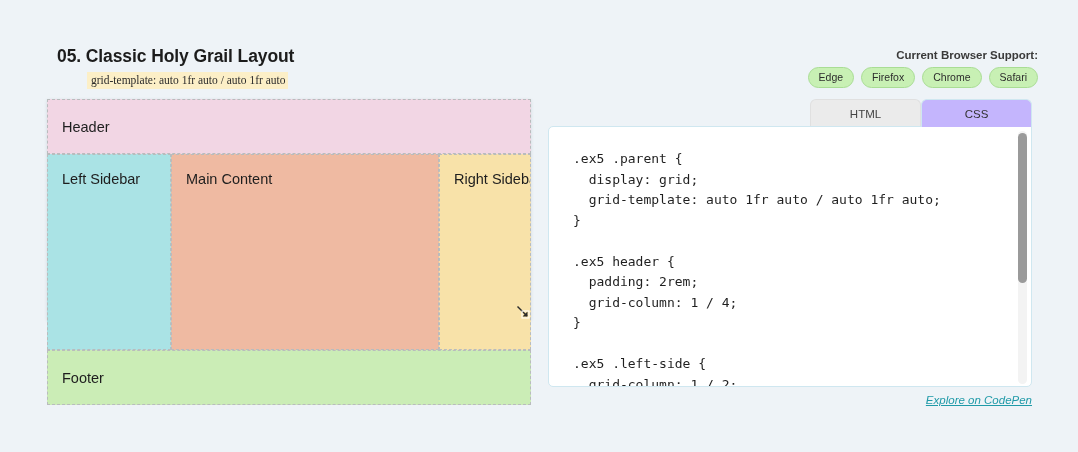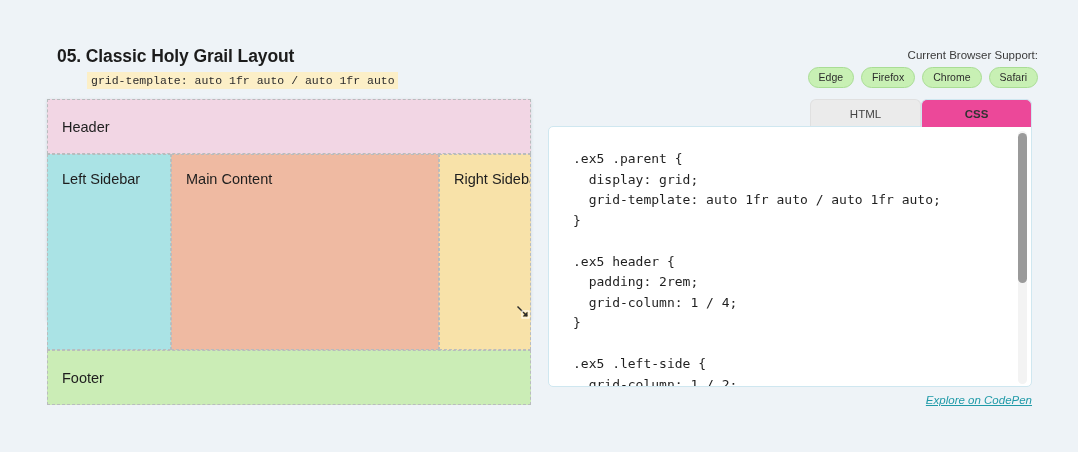--- a/index.html
+++ b/index.html
@@ -35,40 +35,41 @@
     letter-spacing: -0.1px;
     line-height: 20px;
     white-space: nowrap;
   }
   .subtitle-wrap {
     margin-top: 4px;
     padding-left: 30px;
   }
   .subtitle {
     display: inline-block;
-    font-family: Liberation Mono, monospace;
+    font-family: Liberation Serif, serif;
     font-size: 11.5px;
     color: #2b2b2b;
     background: #fcefc7;
     padding: 2px 3px 2px 4px;
     line-height: 13px;
     white-space: nowrap;
   }
 
   .support-block {
     position: absolute;
     right: 50px;
     top: 48px;
     text-align: right;
   }
   .support-label {
     font-size: 11.5px;
     color: #3a3a3a;
     line-height: 14px;
     white-space: nowrap;
+    font-weight: bold;
   }
   .badges {
     margin-top: 5px;
     display: flex;
     gap: 7px;
     justify-content: flex-end;
   }
   .badge {
     display: inline-block;
     background: #c8f0b4;
@@ -171,26 +172,25 @@
     border-top-right-radius: 6px;
     border: 1px solid #dbe7ed;
     border-bottom: none;
   }
   .tab.inactive {
     background: #ebebeb;
     border-color: #e0e0e0;
     color: #444;
   }
   .tab.active {
-    background: #ec4899;
+    background: #c4b5fd;
     border-color: #cfe7f0;
     color: #333;
     position: relative;
     z-index: 3;
-    font-weight: bold;
   }
   .code-box {
     position: absolute;
     left: 0;
     top: 27px;
     width: 484px;
     height: 261px;
     box-sizing: border-box;
     background: #ffffff;
     border: 1px solid #cfe7f0;

